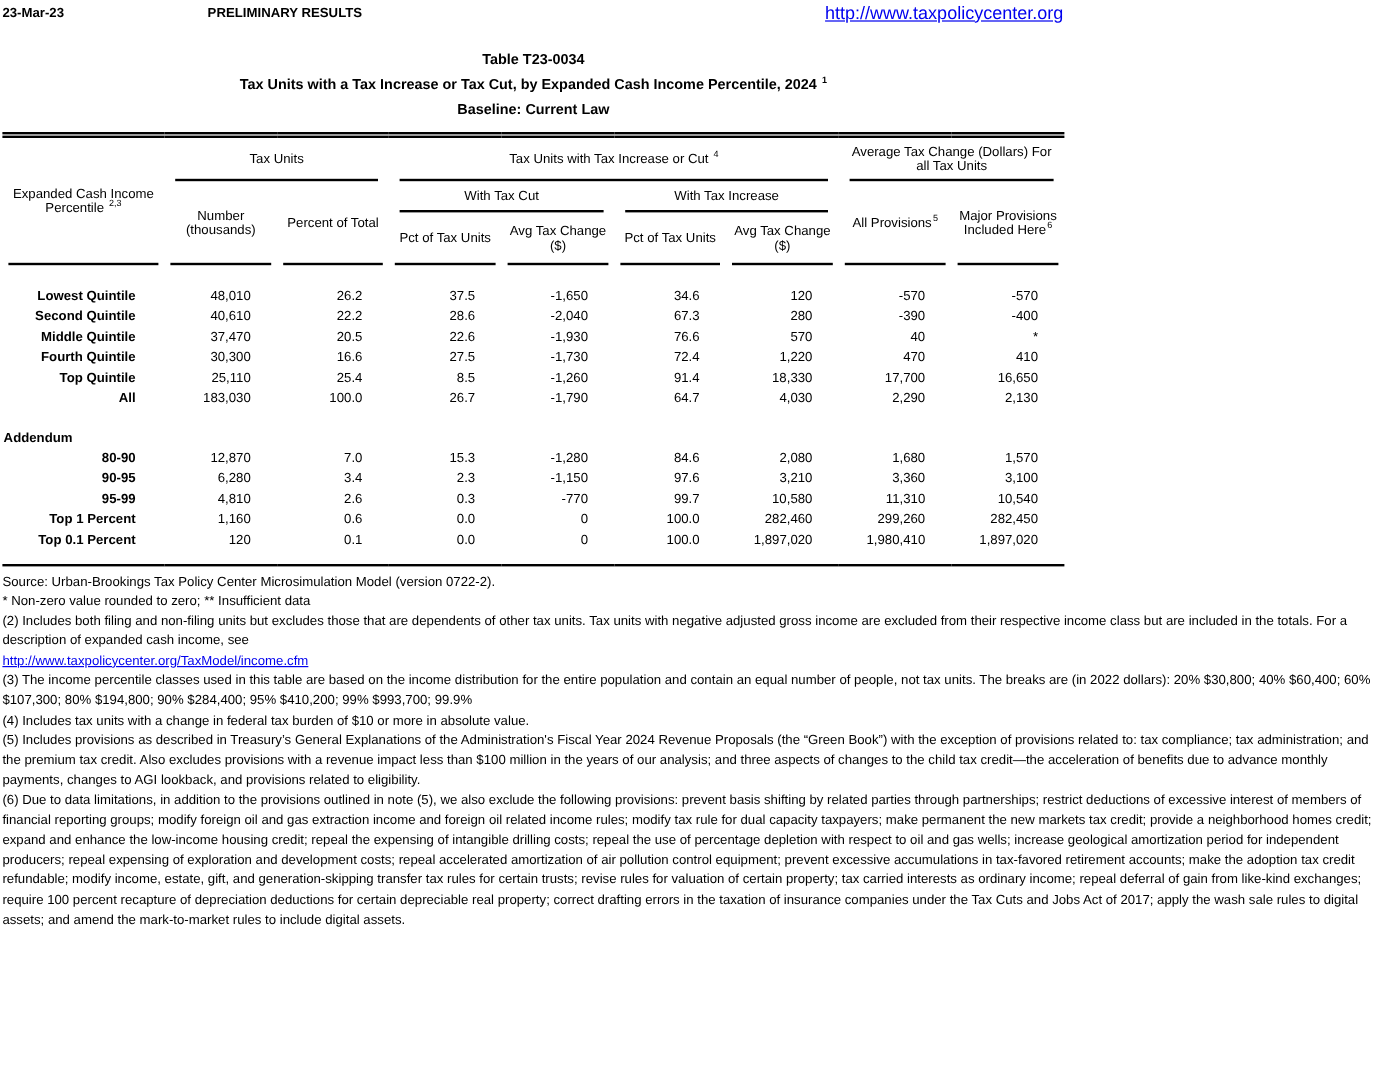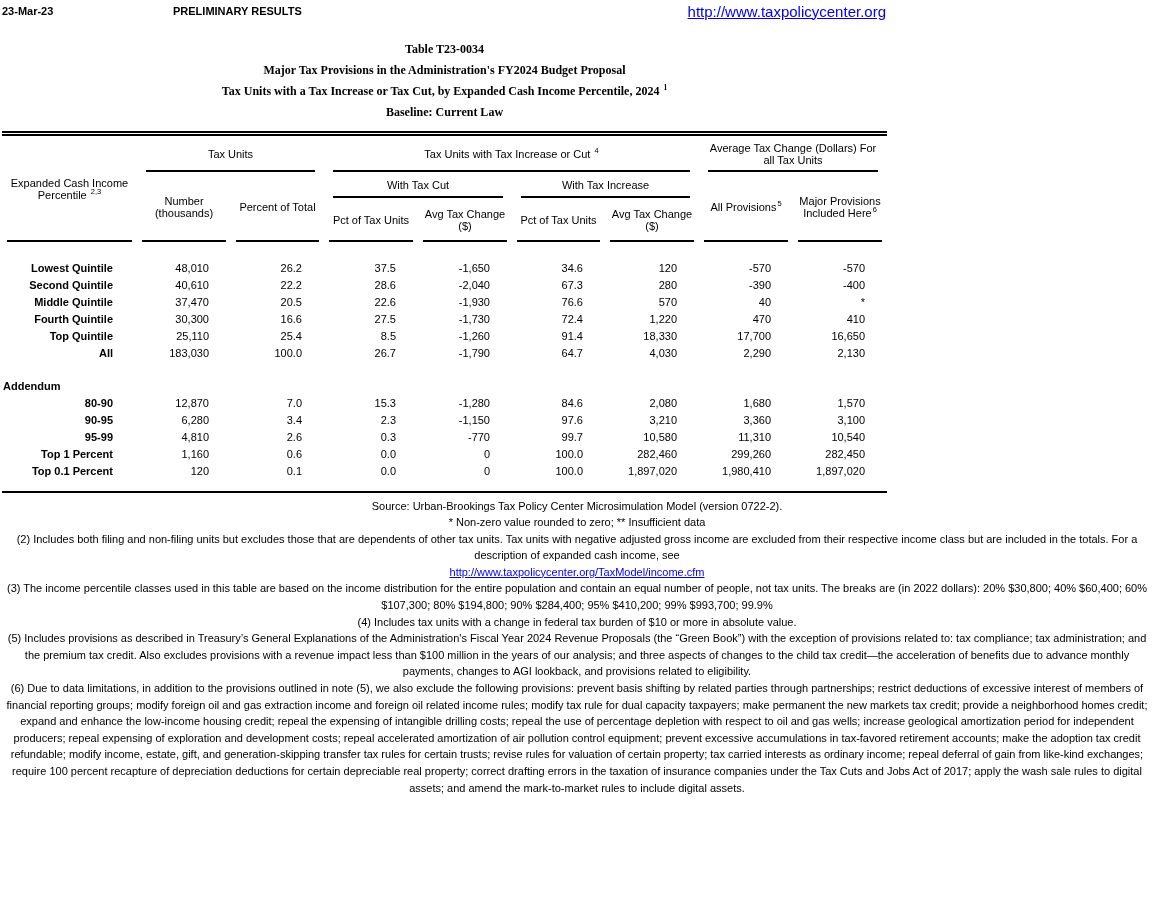--- a/index.html
+++ b/index.html
@@ -12,21 +12,21 @@
   .page { width: 1152px; padding: 3px 0 0 2px; }
 
   
   .top-bar { width: 884px; display: flex; align-items: center; height: 16px; }
   .top-date { font-weight: bold; width: 143px; }
   .top-status { font-weight: bold; flex: 1; margin-left: 28px; }
   .top-link a { color: #0000ee; text-decoration: underline; font-size: 15px; }
 
   
   .titles { width: 885px; text-align: center; margin-top: 20px; font-weight: bold; font-size: 12px; }
-  .titles div { line-height: 21px; font-family: Liberation Serif, serif; }
+  .titles div { line-height: 21px; }
 
   sup { font-size: 7.5px; vertical-align: super; line-height: 0; margin-left: 1px; }
 
   
   table.tpc {
     width: 885px;
     margin-top: 8px;
     border-collapse: collapse;
     table-layout: fixed;
     border-top: 5px double #000;
@@ -45,37 +45,36 @@
   tr.r1 { height: 38px; }
   tr.r2 { height: 26px; }
   tr.r3 { height: 44px; }
   tbody tr { height: 17px; }
   tbody th.rowlabel { font-weight: bold; text-align: right; padding-right: 24px; white-space: nowrap; }
   tbody td.num { text-align: right; padding-right: 22px; white-space: nowrap; }
   tbody th.addendum { font-weight: bold; text-align: left; padding-left: 1px; margin-top: 40px; }
 
   
   .footnotes { width: 1150px; margin-top: 5px; }
-  .footnotes p { line-height: 16.6px; text-align: center; }
+  .footnotes p { line-height: 16.6px; }
   .footnotes a { color: #0000ee; text-decoration: underline; }
 </style>
 </head>
 <body>
 
 <div class="page">
 
   <div class="top-bar">
     <span class="top-date">23-Mar-23</span>
     <span class="top-status">PRELIMINARY RESULTS</span>
     <span class="top-link"><a href="#">http://www.taxpolicycenter.org</a></span>
   </div>
 
   <div class="titles">
     <div>Table T23-0034</div>
-    <div>Major Tax Provisions in the Administration's FY2024 Budget Proposal</div>
     <div>Tax Units with a Tax Increase or Tax Cut, by Expanded Cash Income Percentile, 2024 <sup>1</sup></div>
     <div>Baseline: Current Law</div>
   </div>
 
   <table class="tpc">
     <colgroup>
       <col style="width:135px">
         <col style="width:94px">
         <col style="width:93px">
         <col style="width:94px">

